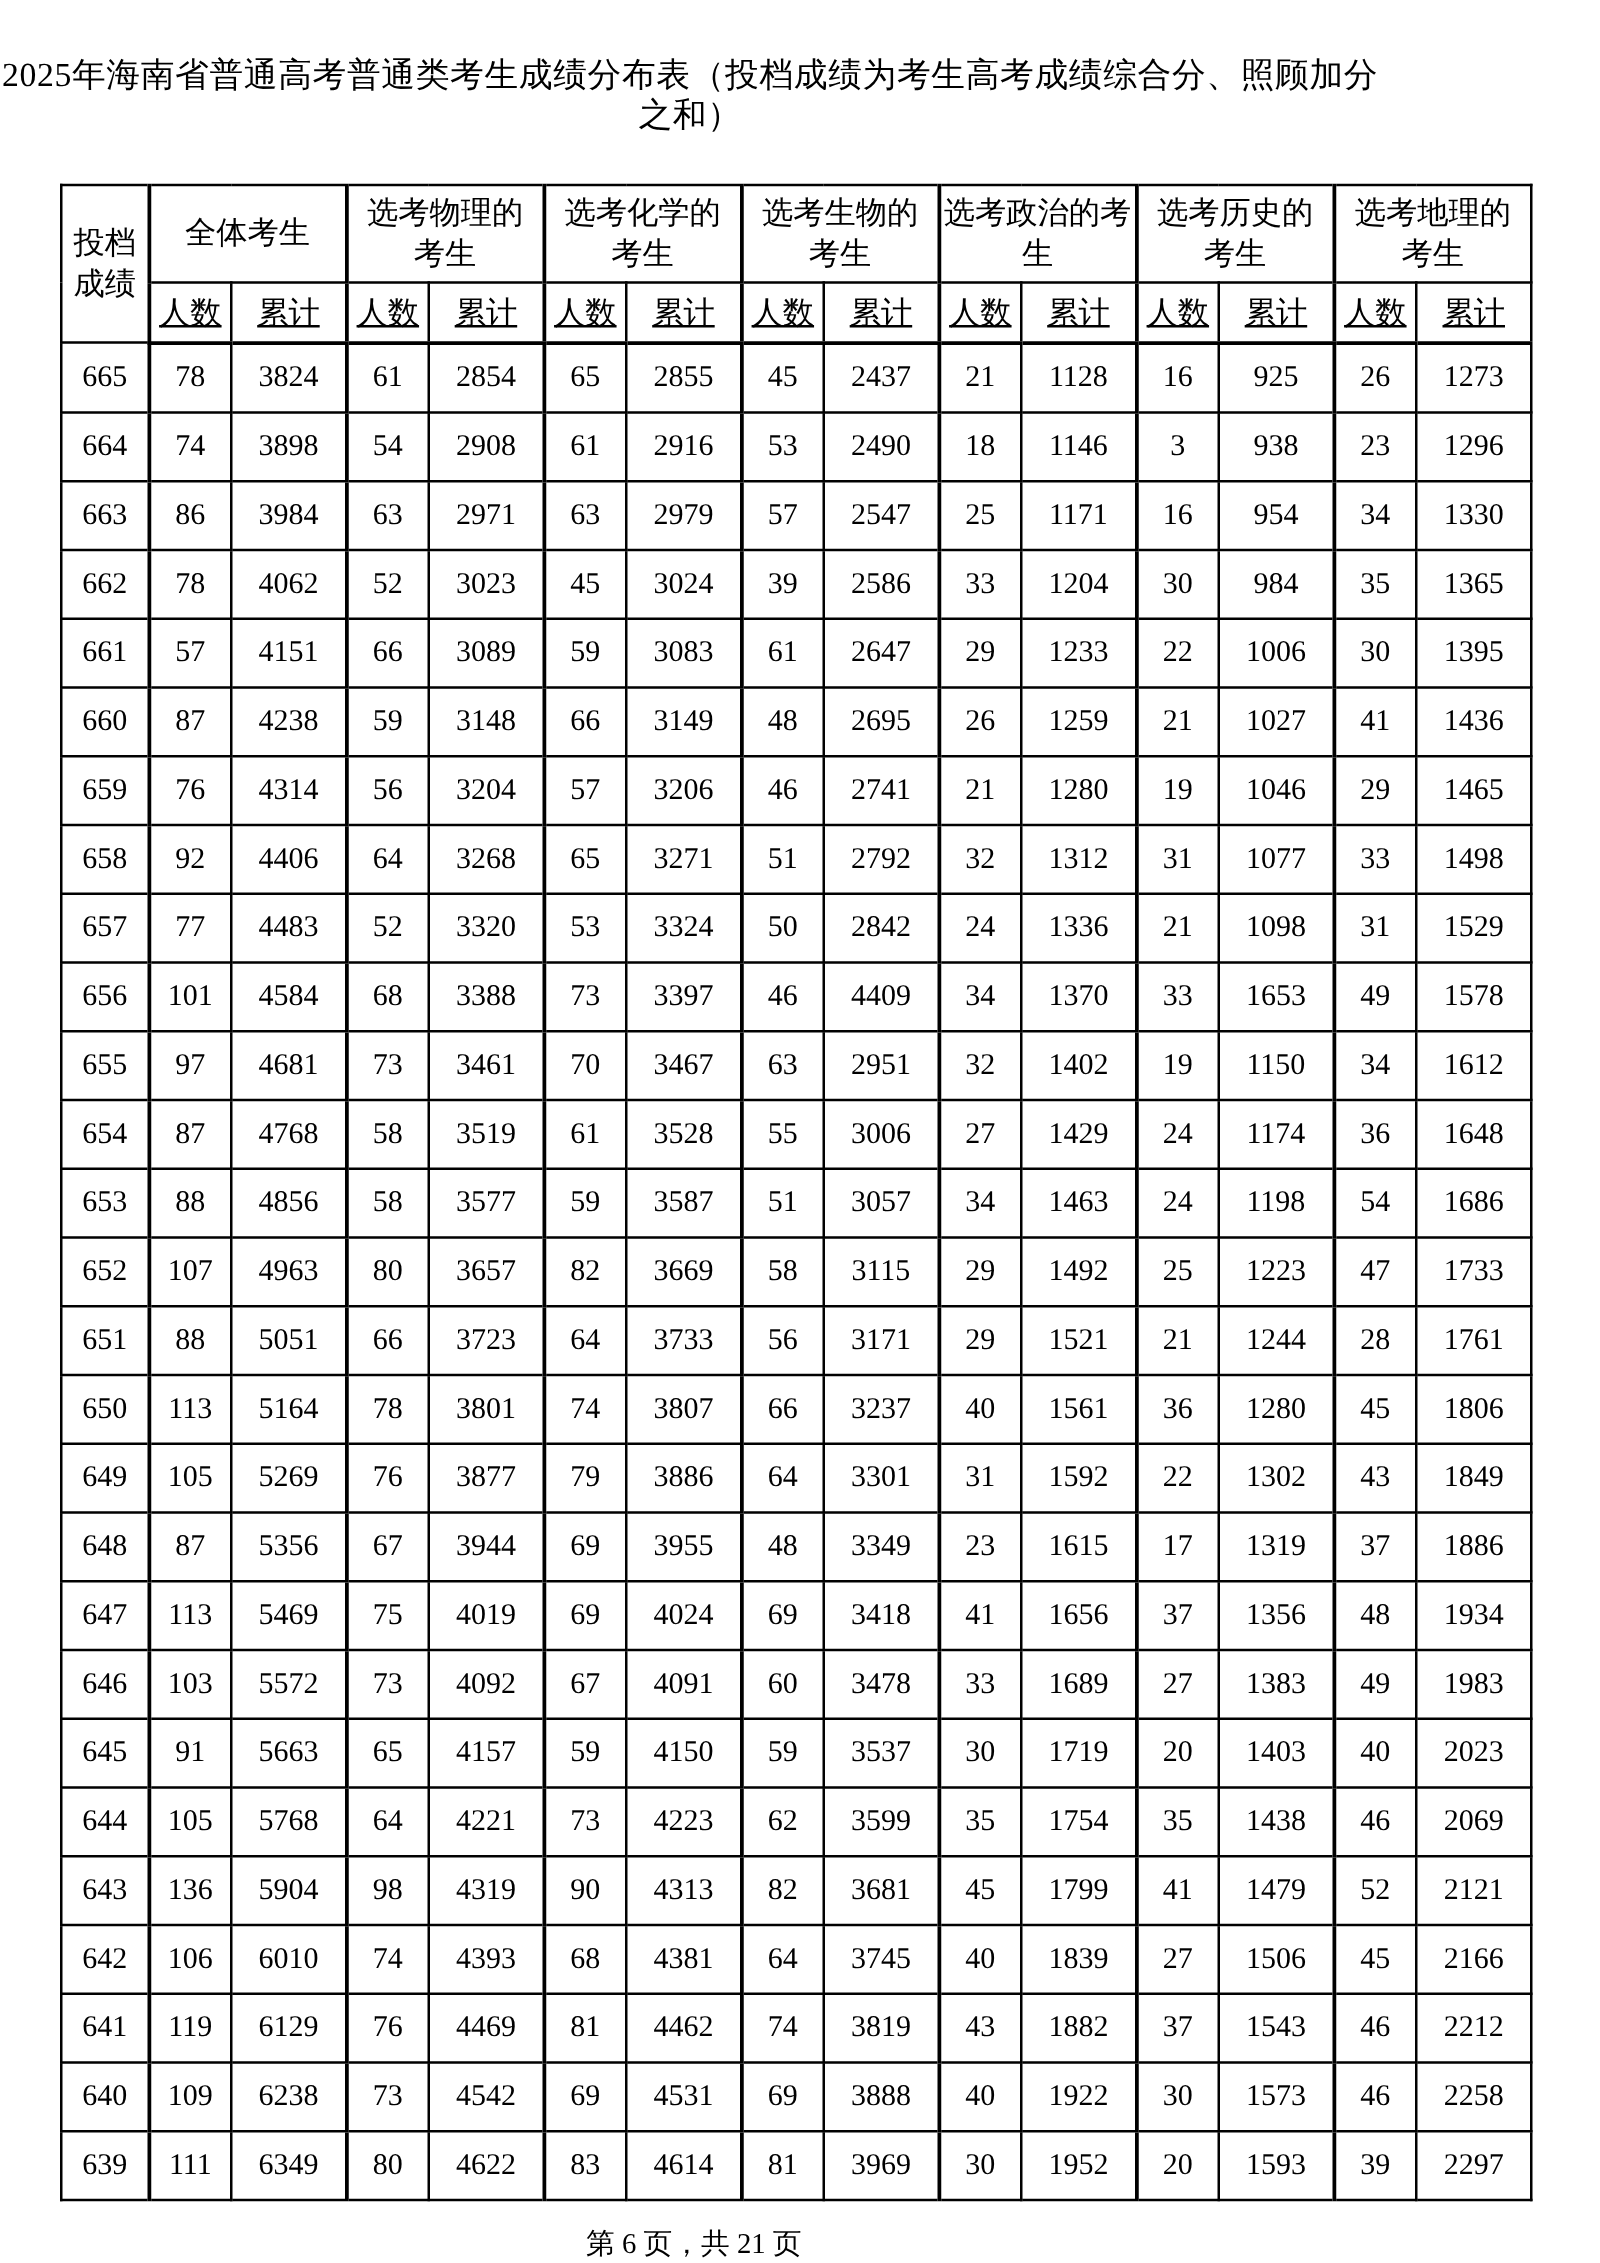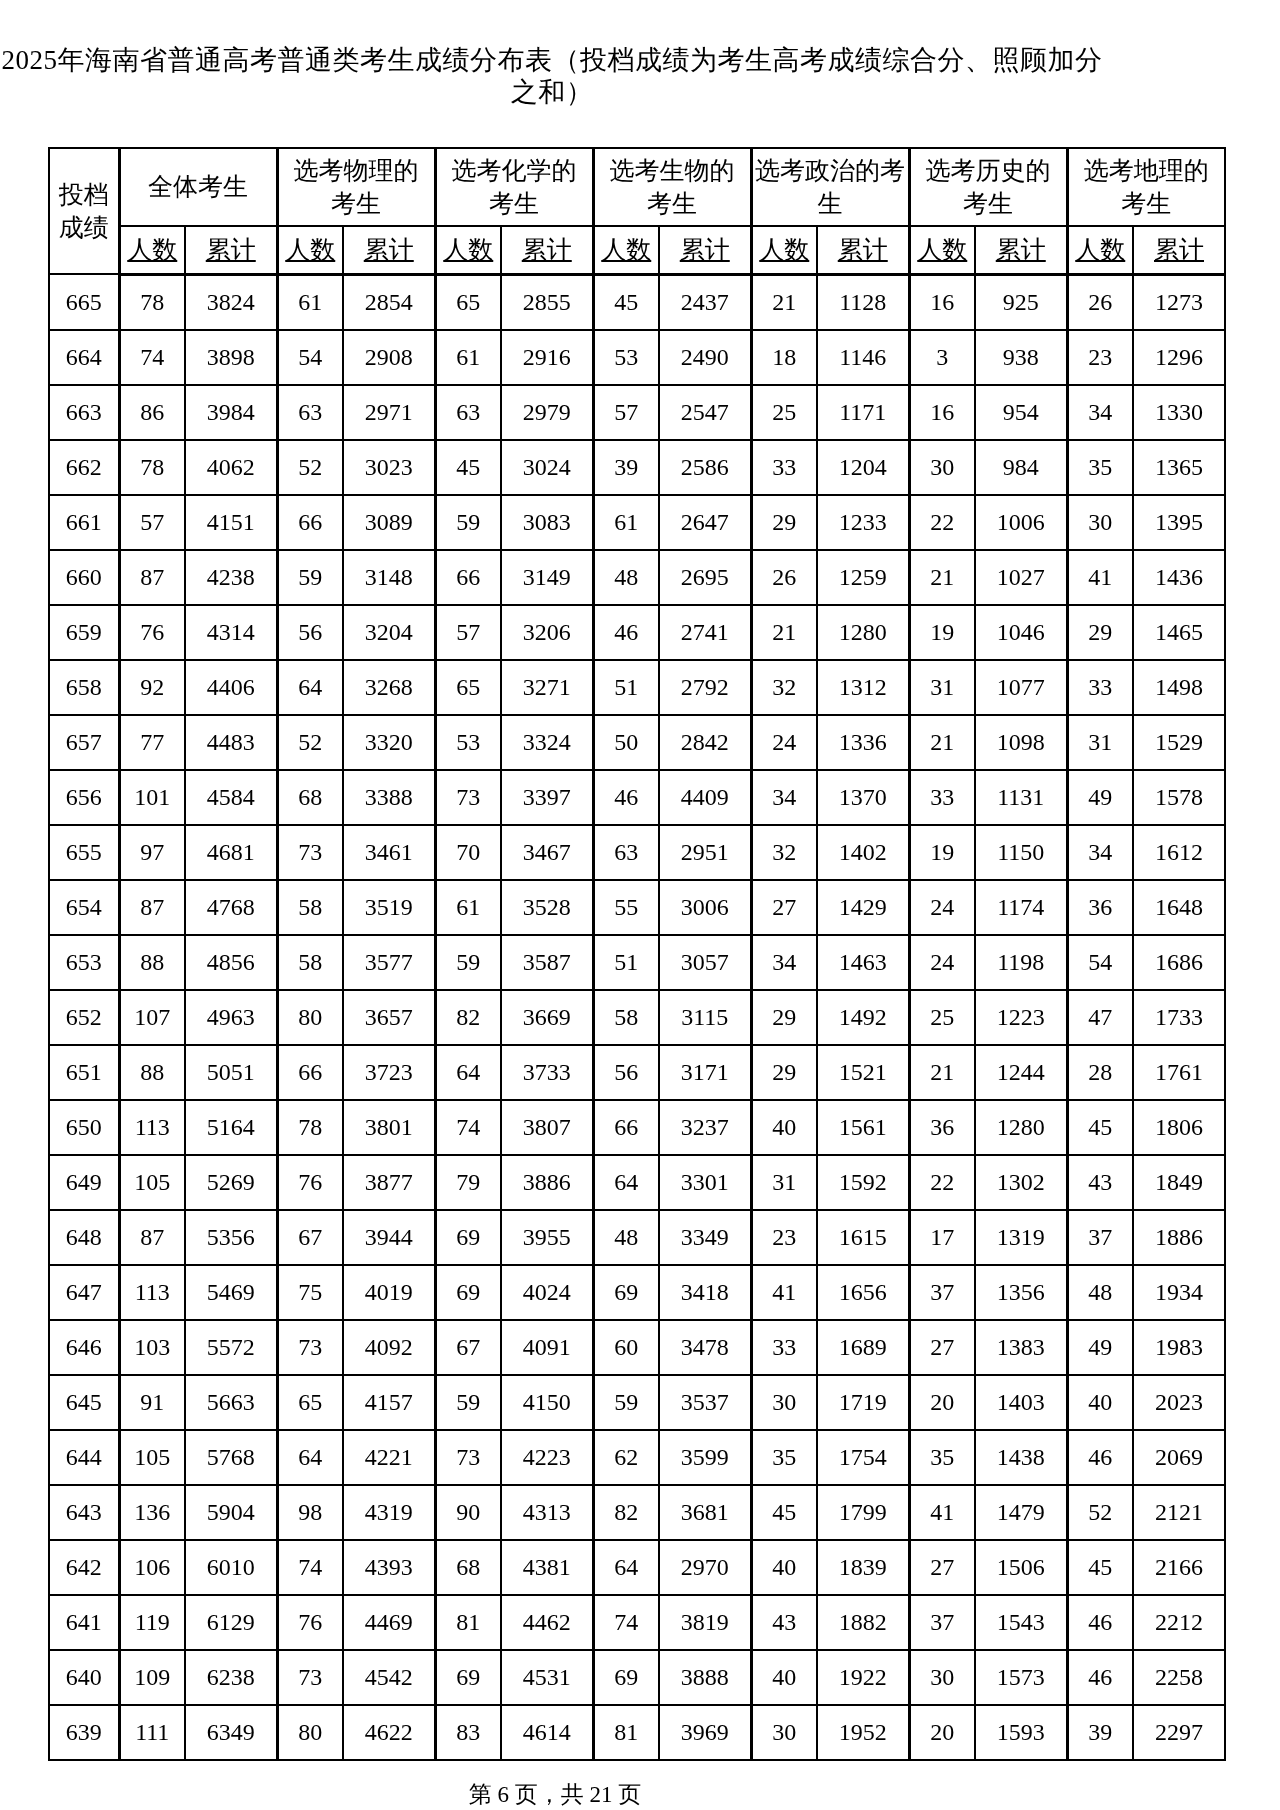--- a/index.html
+++ b/index.html
@@ -290,21 +290,21 @@
           <td>4584</td>
           <td class="grp-l">68</td>
           <td>3388</td>
           <td class="grp-l">73</td>
           <td>3397</td>
           <td class="grp-l">46</td>
           <td>4409</td>
           <td class="grp-l">34</td>
           <td>1370</td>
           <td class="grp-l">33</td>
-          <td>1131</td>
+          <td>1653</td>
           <td class="grp-l">49</td>
           <td>1578</td>
         </tr>
         <tr>
           <td>655</td>
           <td class="grp-l">97</td>
           <td>4681</td>
           <td class="grp-l">73</td>
           <td>3461</td>
           <td class="grp-l">70</td>
@@ -524,21 +524,21 @@
         </tr>
         <tr>
           <td>642</td>
           <td class="grp-l">106</td>
           <td>6010</td>
           <td class="grp-l">74</td>
           <td>4393</td>
           <td class="grp-l">68</td>
           <td>4381</td>
           <td class="grp-l">64</td>
-          <td>2970</td>
+          <td>3745</td>
           <td class="grp-l">40</td>
           <td>1839</td>
           <td class="grp-l">27</td>
           <td>1506</td>
           <td class="grp-l">45</td>
           <td>2166</td>
         </tr>
         <tr>
           <td>641</td>
           <td class="grp-l">119</td>

